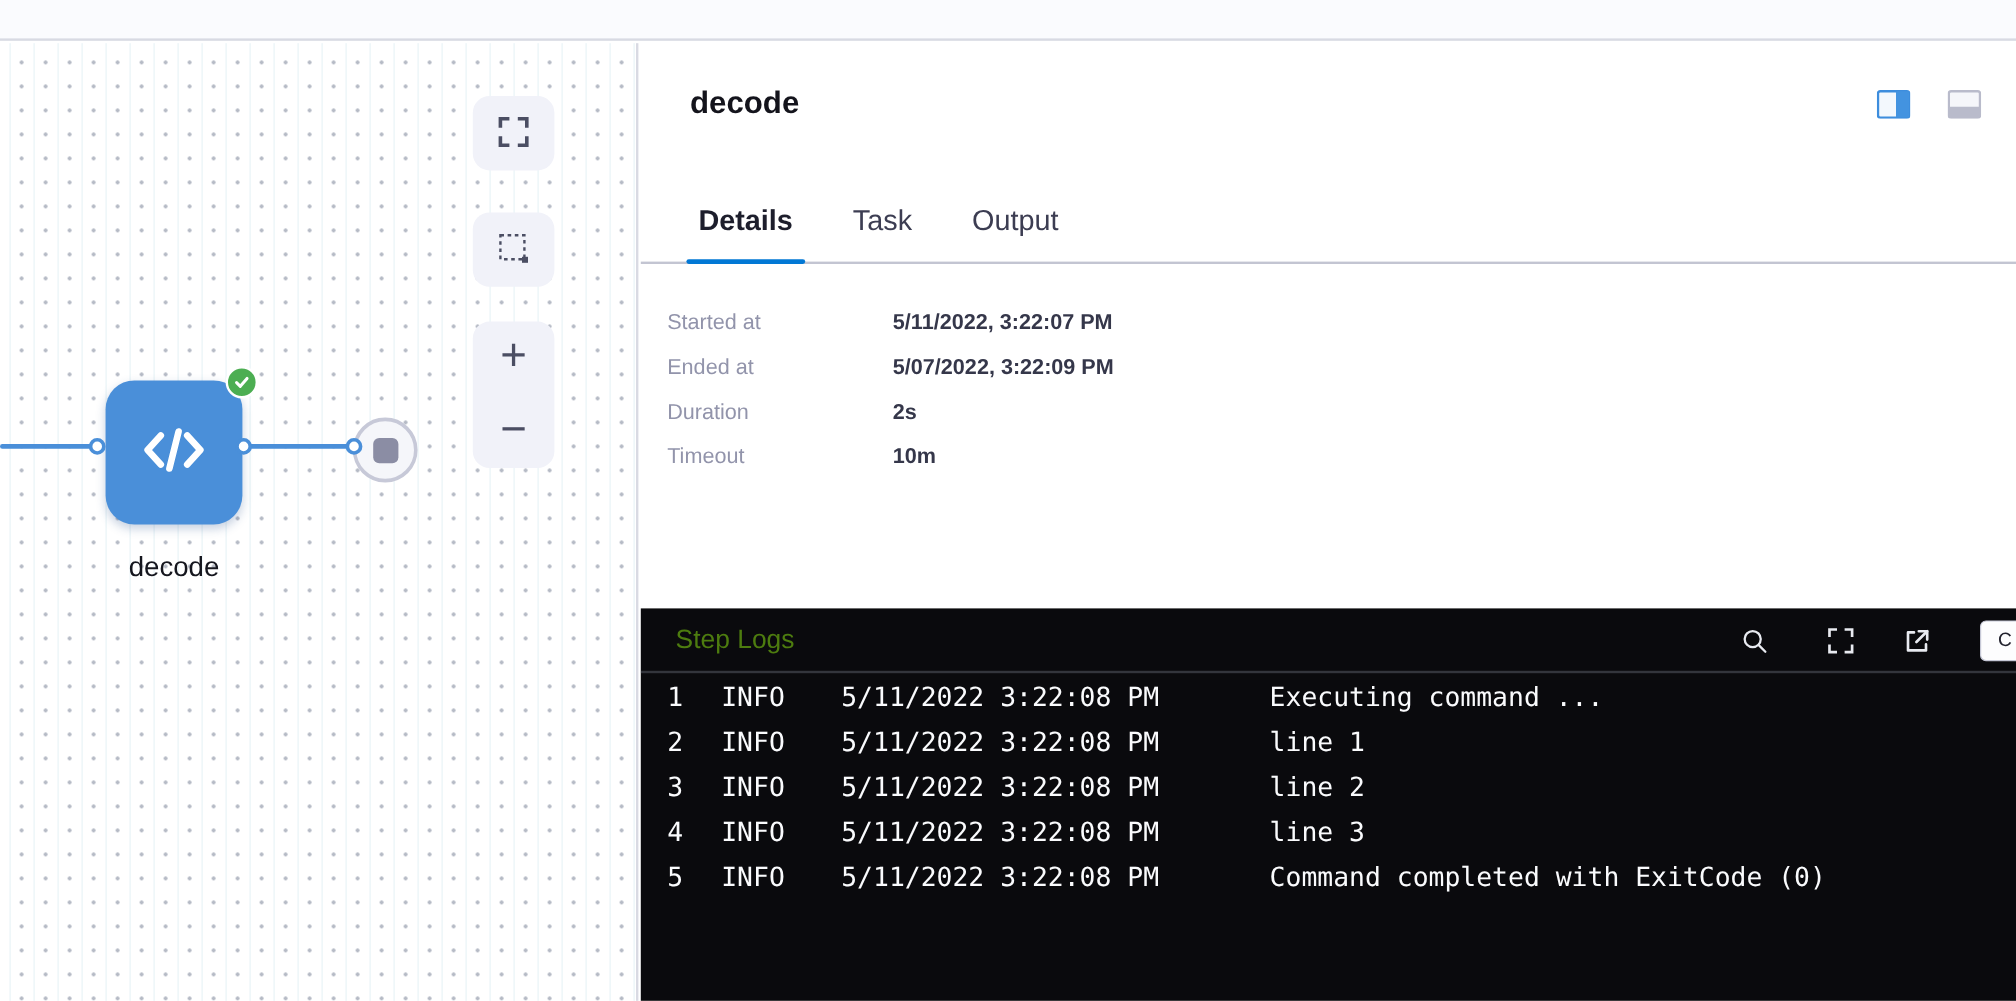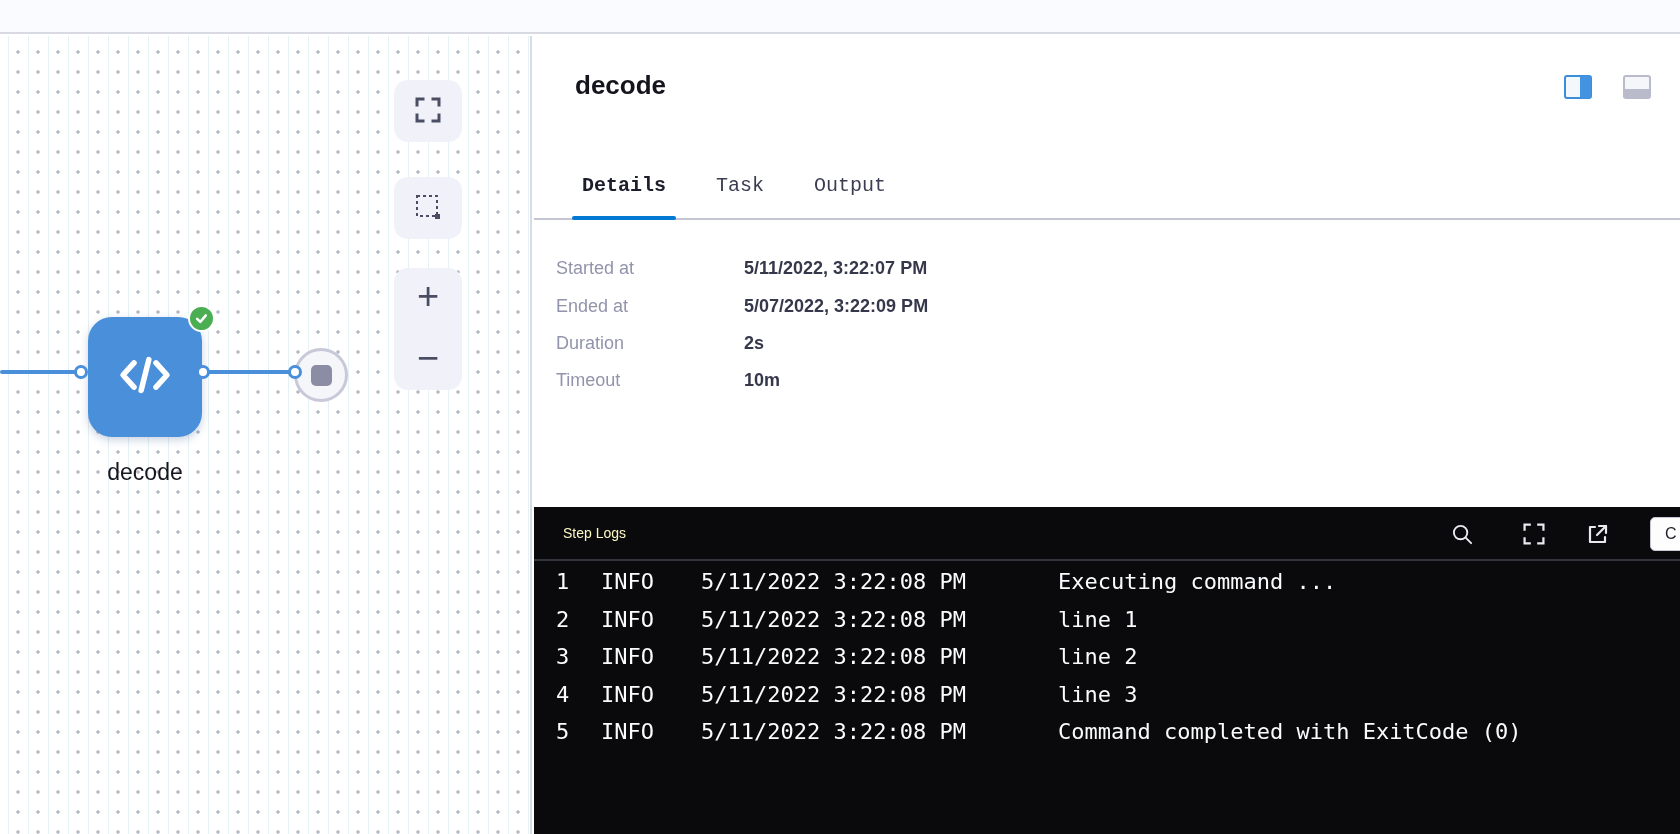--- a/index.html
+++ b/index.html
@@ -57,38 +57,38 @@
            background:#fff; }
   .panel-title { position:absolute; left:41px; top:34px; font-size:26px;
                  font-weight:700; color:#14141c; }
   .layout-toggles { position:absolute; right:29px; top:39px; display:flex; gap:31px; }
   .lt { width:28px; height:24px; cursor:pointer; }
 
   .tabbar { position:absolute; left:0; top:116px; width:100%; height:68px;
             border-bottom:2px solid #c3c5d2; display:flex; align-items:center;
             padding-left:38px; }
   .tab { position:relative; height:100%; display:flex; align-items:center;
-         padding:0 10px; margin-right:30px; font-size:20px; color:#3c3d52;
-         font-weight:500; cursor:pointer;font-family:Liberation Mono, monospace; }
+         padding:0 10px; margin-right:30px; font-size:24px; color:#3c3d52;
+         font-weight:500; cursor:pointer; }
   .tab.active { font-weight:700; color:#1d1e2c; }
   .tab.active::after { content:""; position:absolute; left:0; right:0; bottom:-2px;
                        height:4px; border-radius:3px; background:#0278d5; }
 
   .details { position:absolute; left:0; top:214px; width:100%; }
   .drow { display:flex; align-items:center; height:37.4px; font-size:18px; }
   .dlabel { width:188px; margin-left:22px; color:#9294ab; font-weight:400; }
   .dvalue { color:#35374a; font-weight:700; }
   .dlink  { color:#0278d5; font-weight:700; text-decoration:none; cursor:pointer; }
 
   
   .logs { position:absolute; left:534px; top:507px; width:1146px; height:327px;
           background:#0a0a0d; overflow:hidden; }
   .logs-header { position:absolute; left:0; top:0; width:100%; height:54px;
                  border-bottom:2px solid #33353c; display:flex; align-items:center; }
-  .logs-title { margin-left:29px; font-size:14px; color:#fef9c3; }
+  .logs-title { margin-left:29px; font-size:22px; color:#4d7c0f; }
   .logs-actions { position:absolute; right:0; top:0; height:54px; display:flex;
                   align-items:center; }
   .licon { width:24px; height:24px; color:#e8eaf0; margin-right:40px; cursor:pointer;
            display:flex; align-items:center; justify-content:center; }
   .licon.search { margin-right:48px; }
   .copy-btn { width:130px; height:34px; margin-right:-100px; background:#fdfdfe;
               border:1px solid #c6c8d6; border-radius:5px; color:#22222e;
               font-size:16px; text-align:left; padding-left:14px; cursor:pointer;
               font-family:"Liberation Sans",sans-serif; }
 

